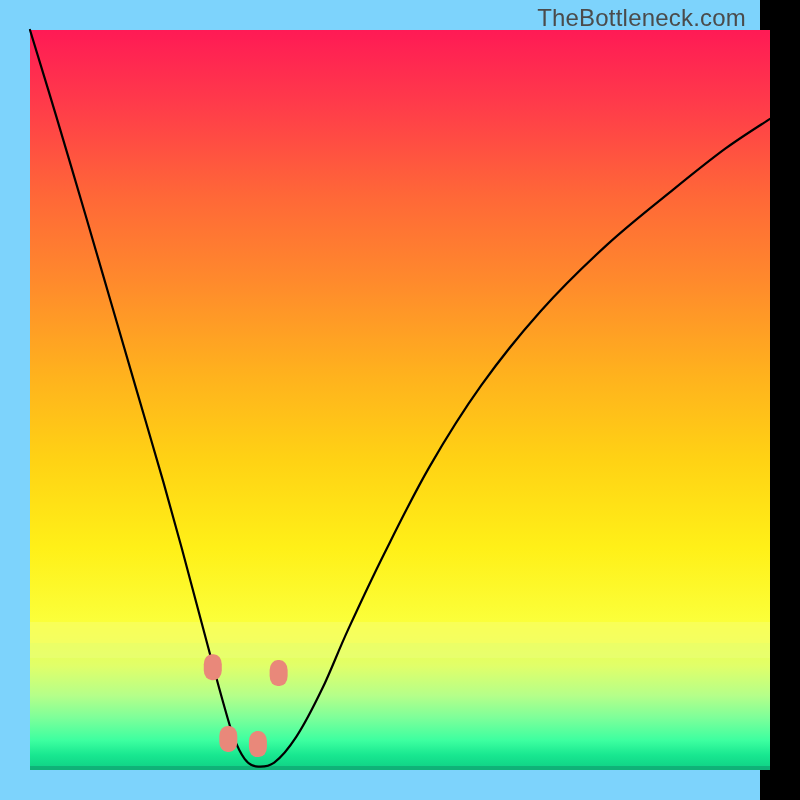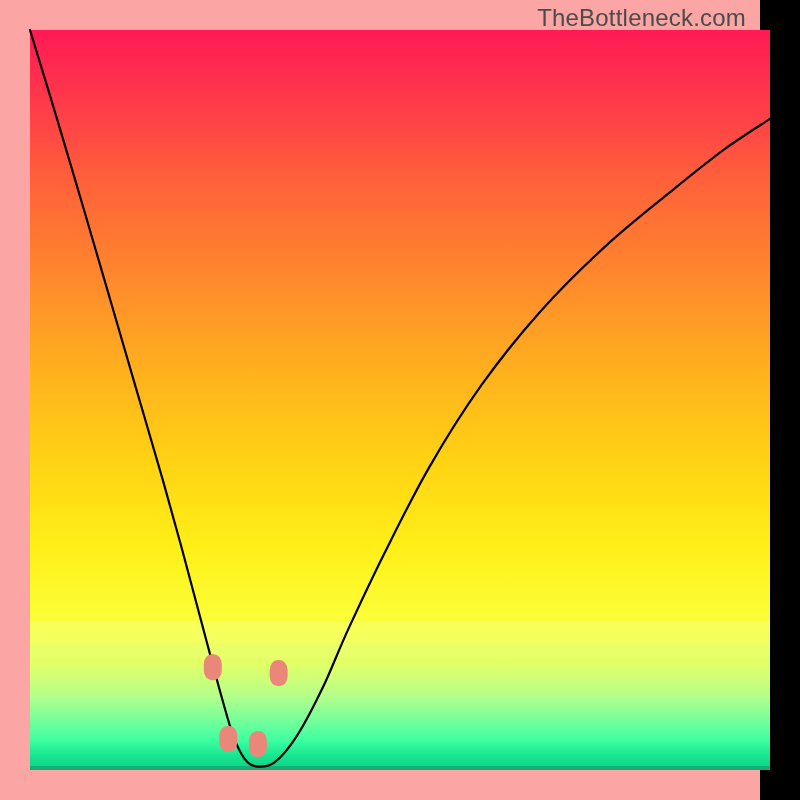--- a/index.html
+++ b/index.html
@@ -10,21 +10,21 @@
     background: #000;
     overflow: hidden;
     font-family: Arial, Helvetica, sans-serif;
   }
   .frame {
     position: absolute;
     top: 0;
     left: 0;
     width: 760px;
     height: 800px;
-    background: #fca5a5;
+    background: #7dd3fc;
   }
   .plot-area {
     position: absolute;
     top: 30px;
     left: 30px;
     width: 740px;
     height: 740px;
     background: linear-gradient(
       to bottom,
       #ff1a55 0%,

